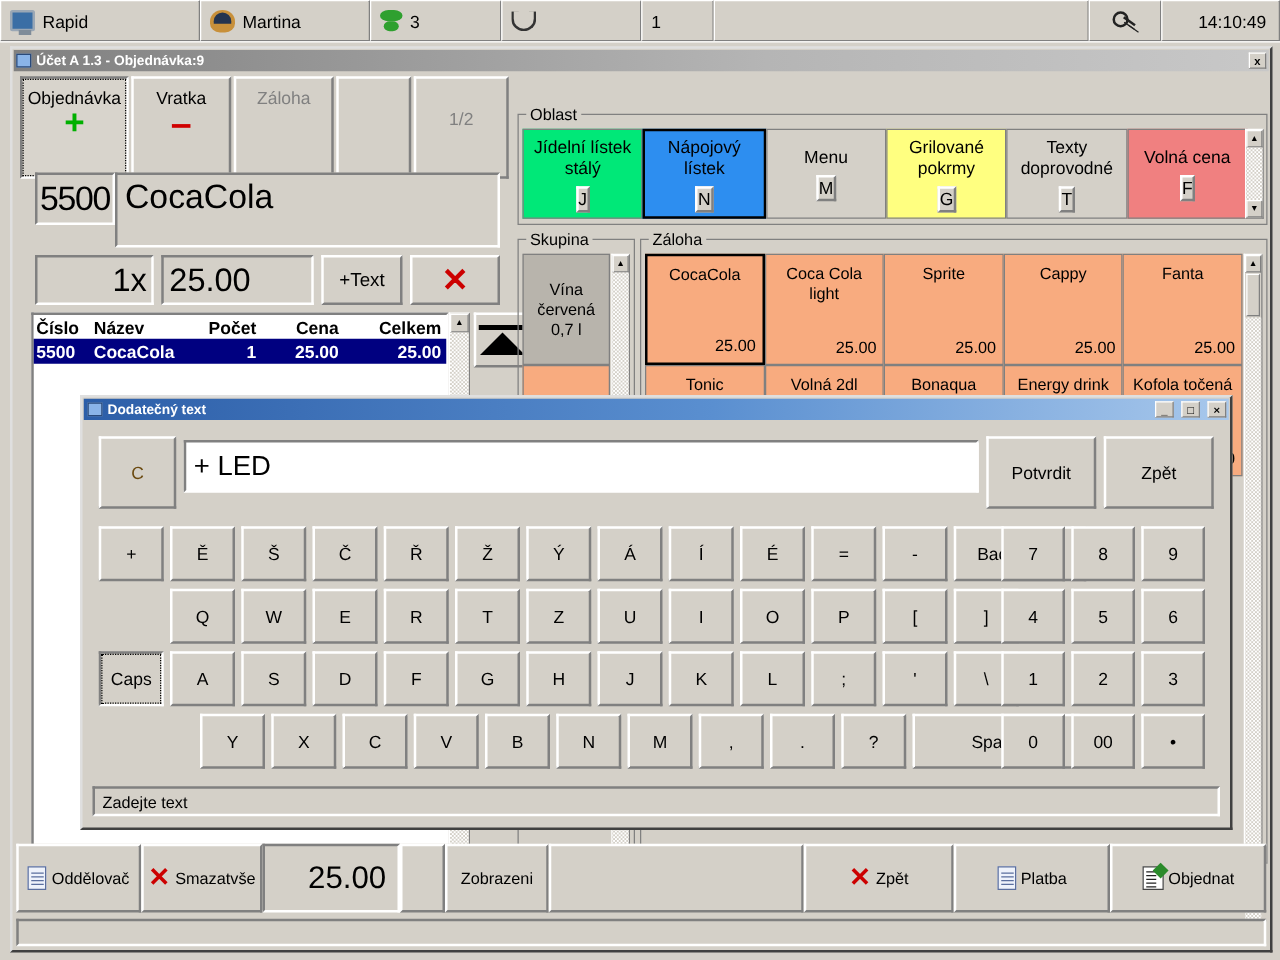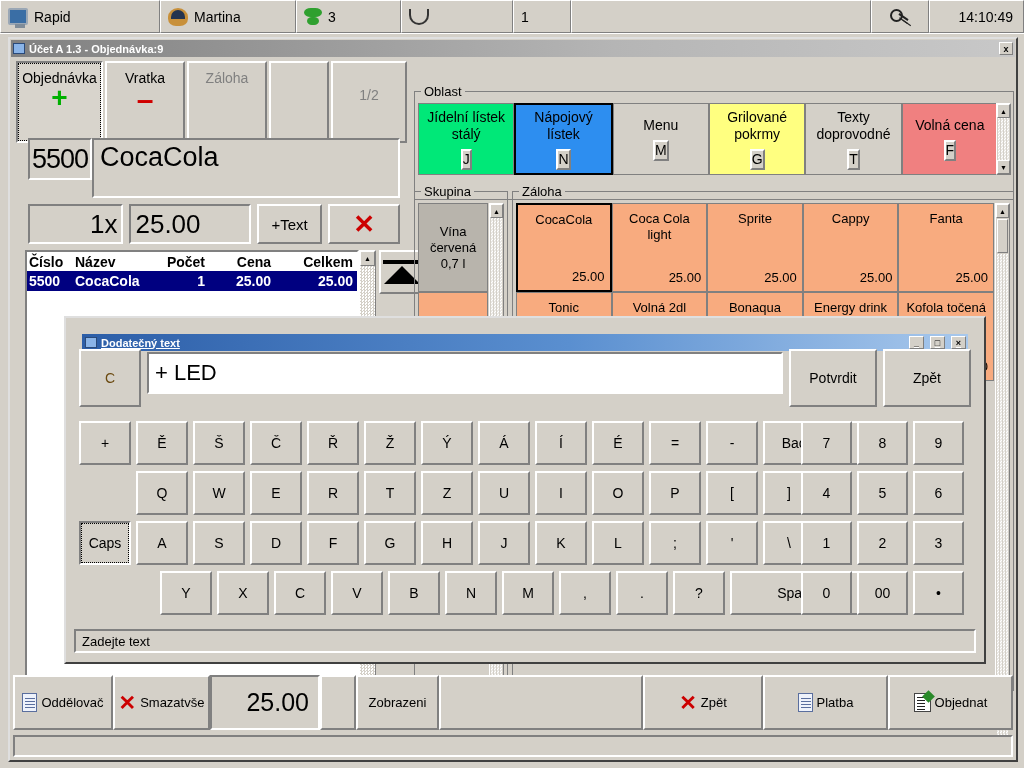--- a/index.html
+++ b/index.html
@@ -98,21 +98,21 @@
   #listsb .sbtn { width:15px; height:15px; background:#d4d0c8;
             border:1px solid; border-color:#ffffff #808080 #808080 #ffffff;
             display:flex; align-items:center; justify-content:center; font-size:7px; }
   #listsb .track { height:423px; background:
             repeating-conic-gradient(#d4d0c8 0% 25%, #ffffff 0% 50%) 50%/3px 3px; }
   #uparrowbtn { position:absolute; left:366px; top:190px; width:46px; height:44px;
             background:#d4d0c8; border:2px solid; border-color:#ffffff #808080 #808080 #ffffff;
             display:flex; align-items:center; justify-content:center; }
 
   
-  #oblast { position:absolute; left:404px; top:52px; width:600px; height:109px;
+  #oblast { position:absolute; left:404px; top:52px; width:600px; height:89px;
             border:1px solid #808080; }
   .grouplabel { position:absolute; top:-8px; left:6px; background:#d4d0c8;
             font-size:13px; padding:0 3px; color:#000; }
   #oblast-grid { position:absolute; left:3px; top:11px; width:580px; height:72px; display:flex; }
   .obtn { flex:1; border:1px solid #808080; display:flex; flex-direction:column;
           align-items:center; justify-content:center; font-size:14px; color:#000; line-height:17px; }
   .obtn.sel { border:2px solid #000; }
   .obtn .key { margin-top:6px; }
   #oblast-sb { position:absolute; right:2px; top:11px; width:15px; height:72px;
             background:#d4d0c8; border:1px solid; border-color:#fff #808080 #808080 #fff; }
@@ -174,23 +174,23 @@
   .ordico:before{ content:""; position:absolute; left:2px; top:3px; width:8px; height:1px; background:#222;
         box-shadow:0 3px 0 #222,0 6px 0 #222,0 9px 0 #222,0 12px 0 #222; }
   .ordico:after{ content:""; position:absolute; right:-3px; top:-2px; width:9px; height:9px;
         background:#2a8a2a; transform:rotate(45deg); }
   #statusstrip { position:absolute; left:3px; bottom:3px; width:1000px; height:22px;
         background:#d4d0c8; border:2px solid; border-color:#808080 #ffffff #ffffff #808080; }
 
   
   #dialog { position:absolute; left:64px; top:316px; width:922px; height:348px;
             background:#d4d0c8; border:2px solid; border-color:#dfdfdf #404040 #404040 #dfdfdf; }
-  #dlgtitle { height:17px; margin:16px; display:flex; align-items:center;
+  #dlgtitle { height:17px; margin:1px; display:flex; align-items:center;
             background:linear-gradient(to right,#2c5ea8,#5a8fd0 55%,#a8c8ec);
-            color:#fff; font-size:11px; font-weight:bold; padding-left:3px; gap:4px;text-decoration:underline; }
+            color:#fff; font-size:11px; font-weight:bold; padding-left:3px; gap:4px; }
   #dlgtitle .tt { flex:1; }
   #dlgbody { position:absolute; left:3px; top:21px; right:3px; bottom:3px; }
   #dlg-topline { position:absolute; left:10px; top:10px; right:10px; height:58px; display:flex; gap:6px; }
   #cbtn { width:62px; background:#d4d0c8; border:2px solid; border-color:#ffffff #808080 #808080 #ffffff;
           display:flex; align-items:center; justify-content:center; font-size:14px; color:#6b4a10; }
   #textinput { flex:1; background:#ffffff; border:2px solid; border-color:#808080 #ffffff #ffffff #808080;
           display:flex; align-items:center; padding-left:6px; font-size:22px; height:42px; margin-top:3px; }
   #potvrdit, #zpet-d { width:88px; background:#d4d0c8; border:2px solid;
           border-color:#ffffff #808080 #808080 #ffffff; display:flex;
           align-items:center; justify-content:center; font-size:14px; }

